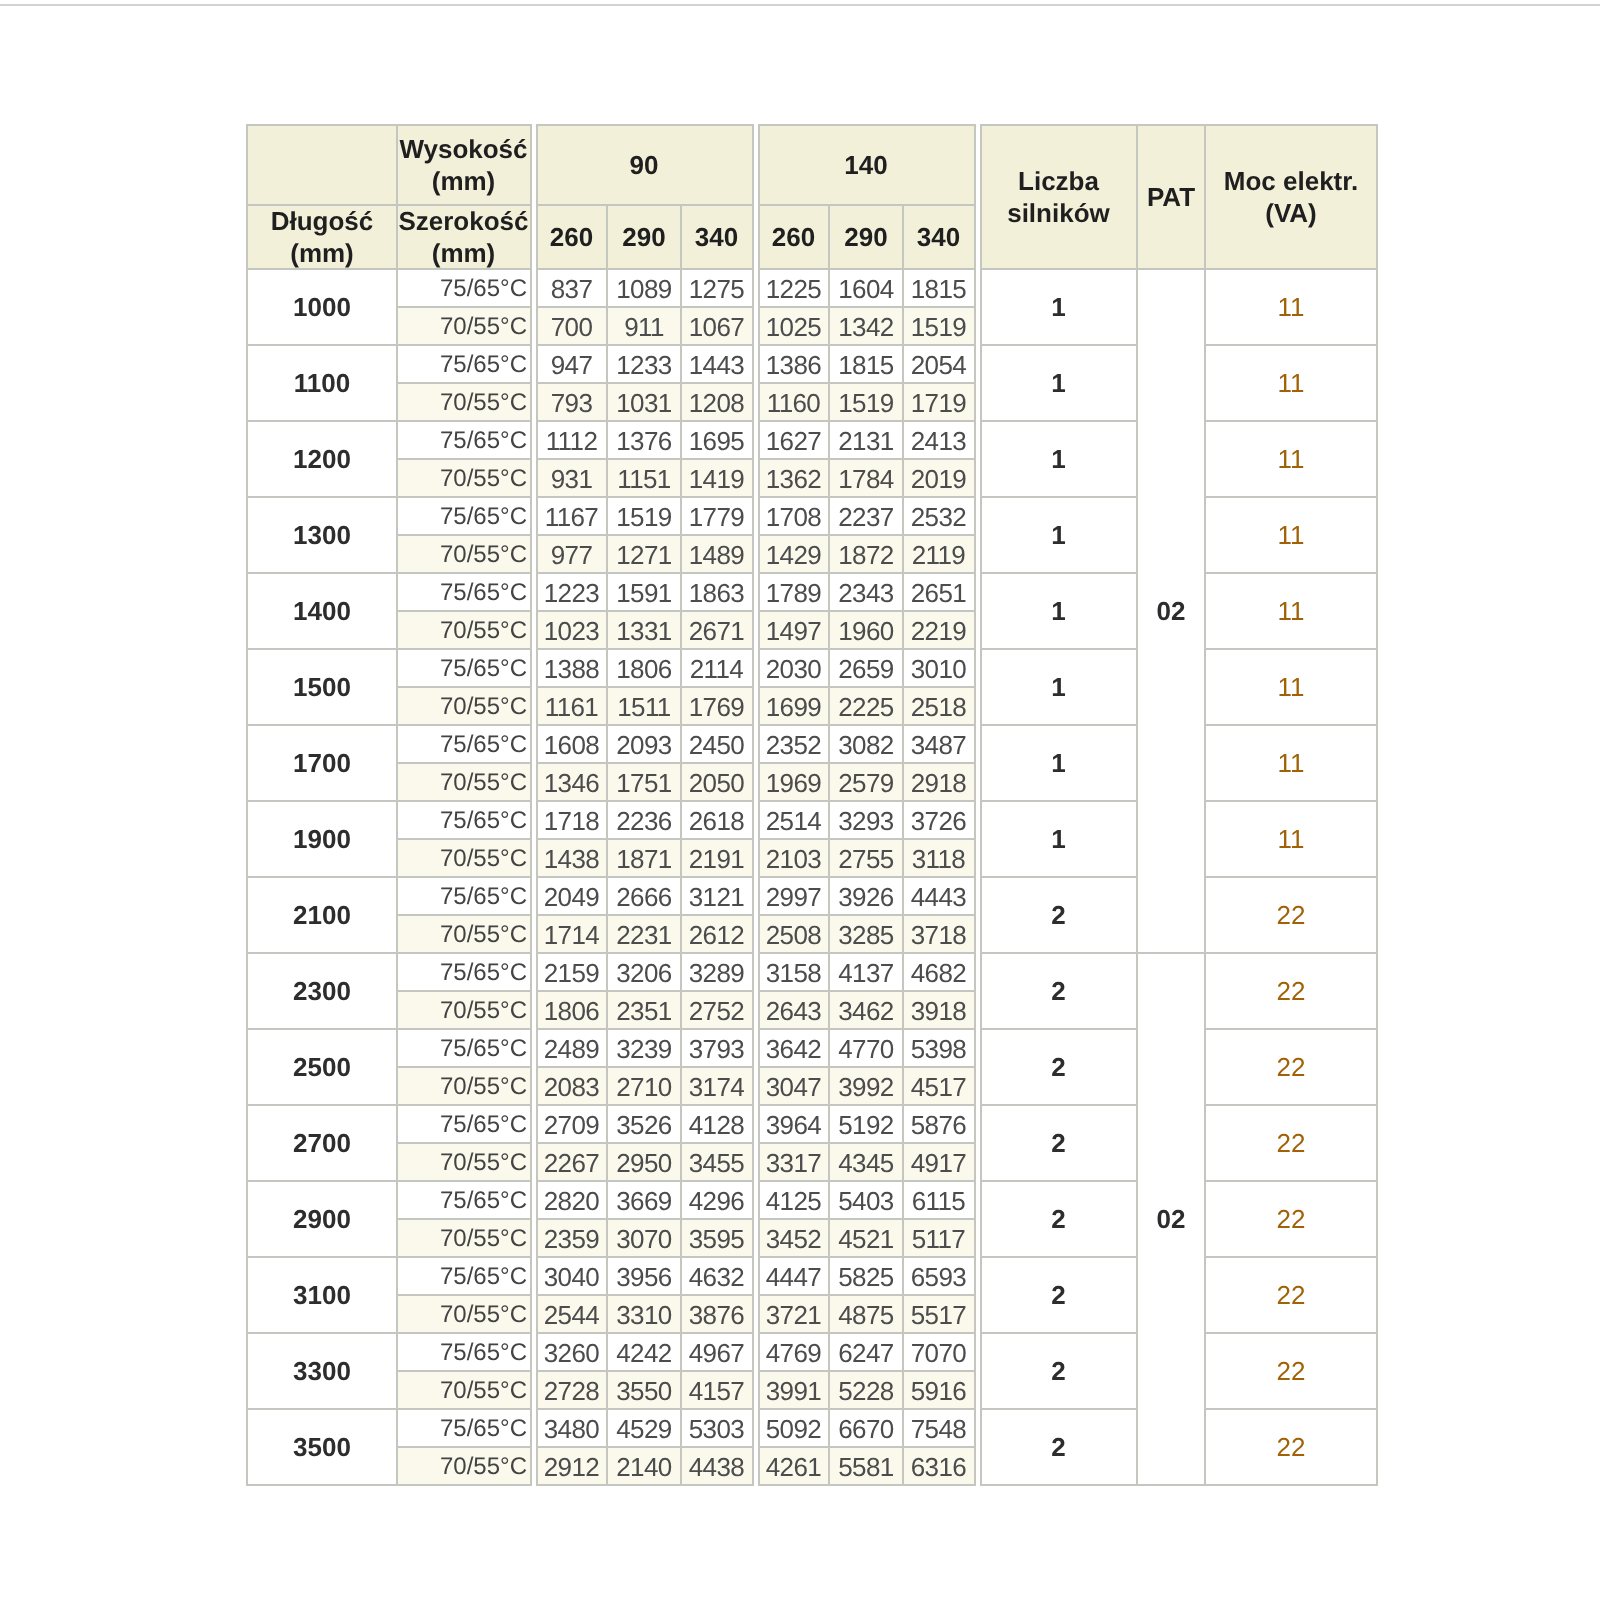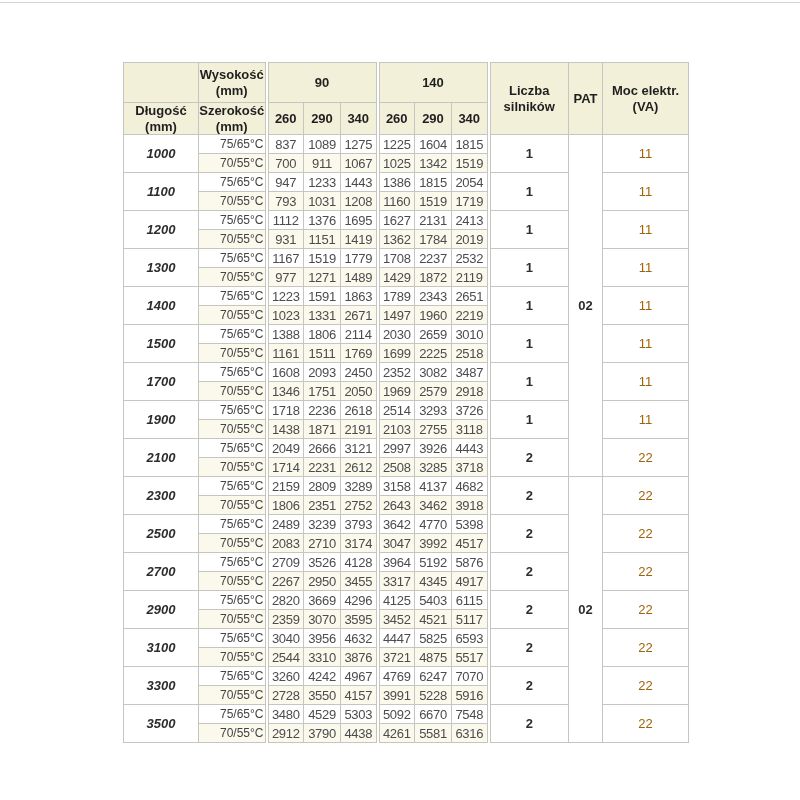--- a/index.html
+++ b/index.html
@@ -18,21 +18,21 @@
     white-space:nowrap;overflow:hidden;
   }
   .spec thead th{
     background:#f3f0da;
     font-size:13px;font-weight:bold;color:#1f1f1f;line-height:1.2;
   }
   .h-row1 th{height:39px;}
   .h-row2 th{height:31px;}
   .spec thead th span{display:block;}
   tbody td{height:18px;font-size:13px;color:#4c4c4c;background:#ffffff;}
-  td.dlugosc{font-weight:bold;color:#2d2d2d;font-size:13px;font-style:italic;}
+  td.dlugosc{font-weight:bold;color:#2d2d2d;font-size:13px;}
   td.temp{font-size:12px;color:#434343;padding-left:20px;}
   td.num{font-size:13px;color:#4c4c4c;letter-spacing:-0.3px;}
   td.liczba{font-weight:bold;color:#2d2d2d;}
   td.pat{font-weight:bold;color:#2d2d2d;}
   td.moc{color:#a16207;}
   .dbl{border-left:4px double #c6c6c0 !important;}
   tr.r70 td{background:#fbf8ec;}
   tr.r70 td.temp,tr.r70 td.num{border-top-color:#ddddd4;}
 </style>
 </head>
@@ -279,21 +279,21 @@
           <td class="num">2231</td>
           <td class="num">2612</td>
           <td class="num dbl">2508</td>
           <td class="num">3285</td>
           <td class="num">3718</td>
         </tr>
         <tr class="r75">
           <td class="dlugosc" rowspan="2">2300</td>
           <td class="temp">75/65°C</td>
           <td class="num dbl">2159</td>
-          <td class="num">2809</td>
+          <td class="num">3206</td>
           <td class="num">3289</td>
           <td class="num dbl">3158</td>
           <td class="num">4137</td>
           <td class="num">4682</td>
           <td class="liczba dbl" rowspan="2">2</td>
           <td class="pat" rowspan="14">02</td>
           <td class="moc" rowspan="2">22</td>
         </tr>
         <tr class="r70">
           <td class="temp">70/55°C</td>
@@ -417,21 +417,21 @@
           <td class="num">5303</td>
           <td class="num dbl">5092</td>
           <td class="num">6670</td>
           <td class="num">7548</td>
           <td class="liczba dbl" rowspan="2">2</td>
           <td class="moc" rowspan="2">22</td>
         </tr>
         <tr class="r70">
           <td class="temp">70/55°C</td>
           <td class="num dbl">2912</td>
-          <td class="num">3790</td>
+          <td class="num">2140</td>
           <td class="num">4438</td>
           <td class="num dbl">4261</td>
           <td class="num">5581</td>
           <td class="num">6316</td>
         </tr>
       </tbody>
   </table>
 </div>
 
 </body></html>

